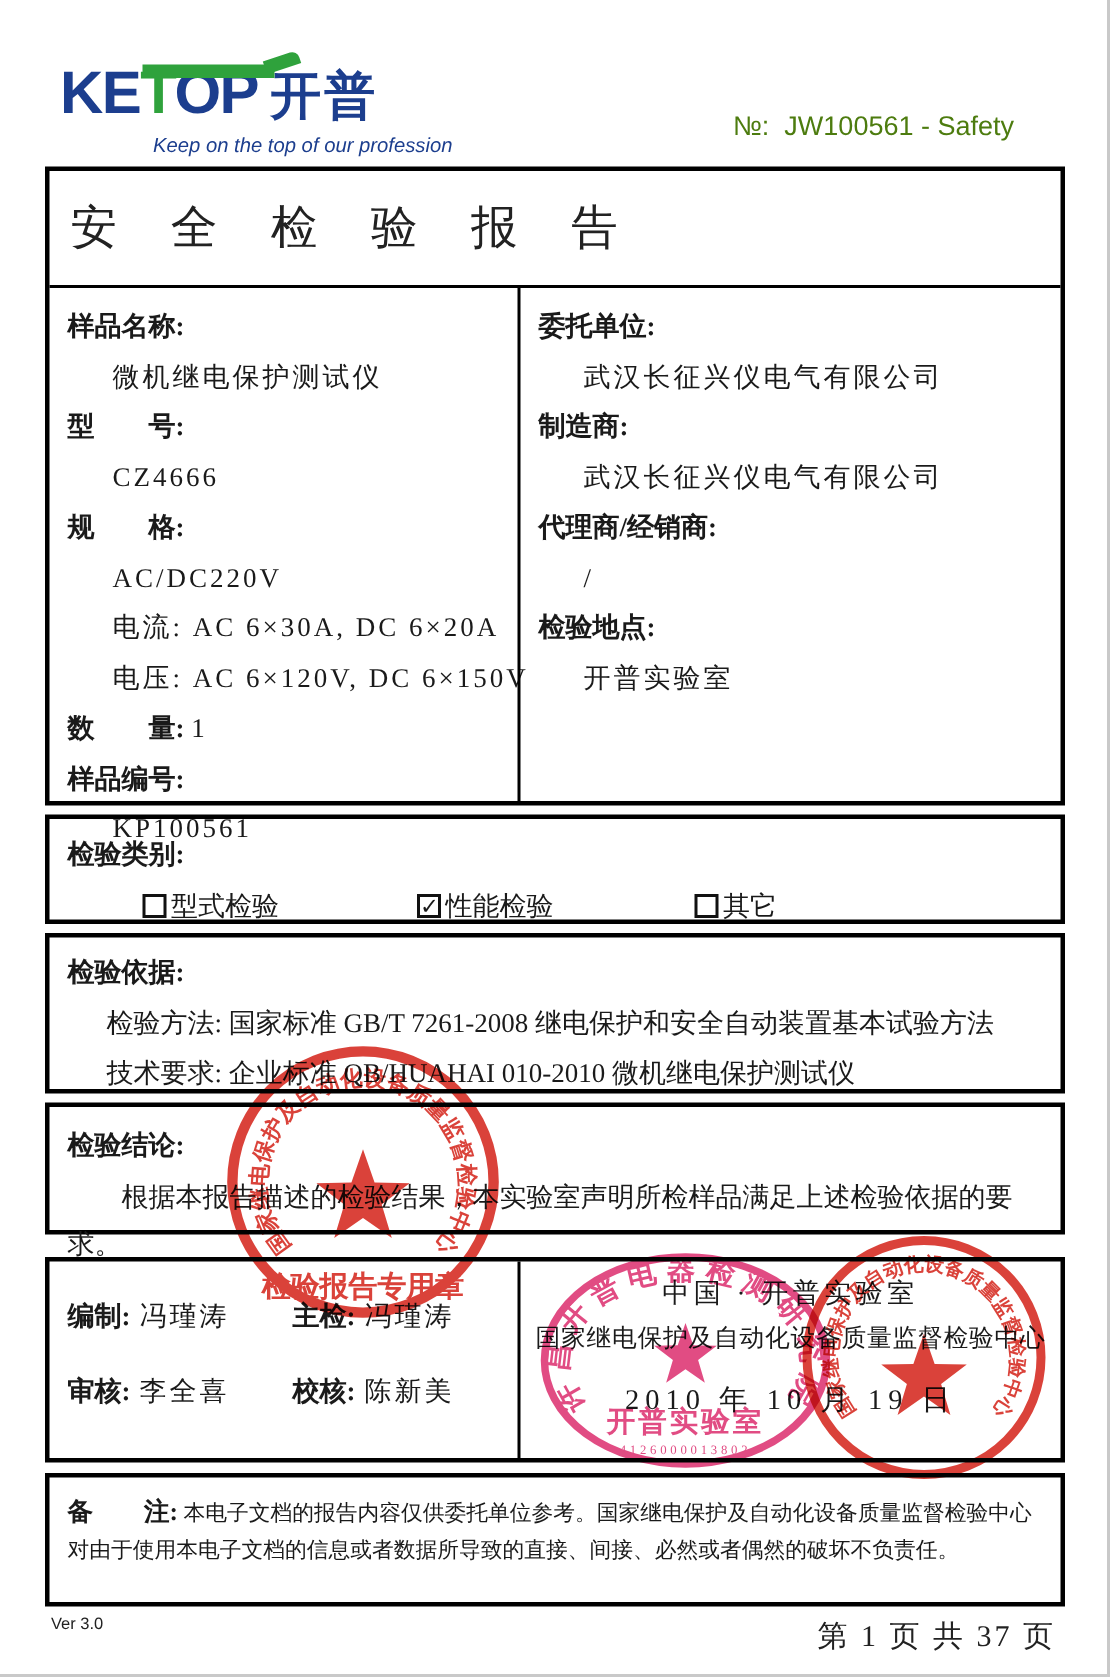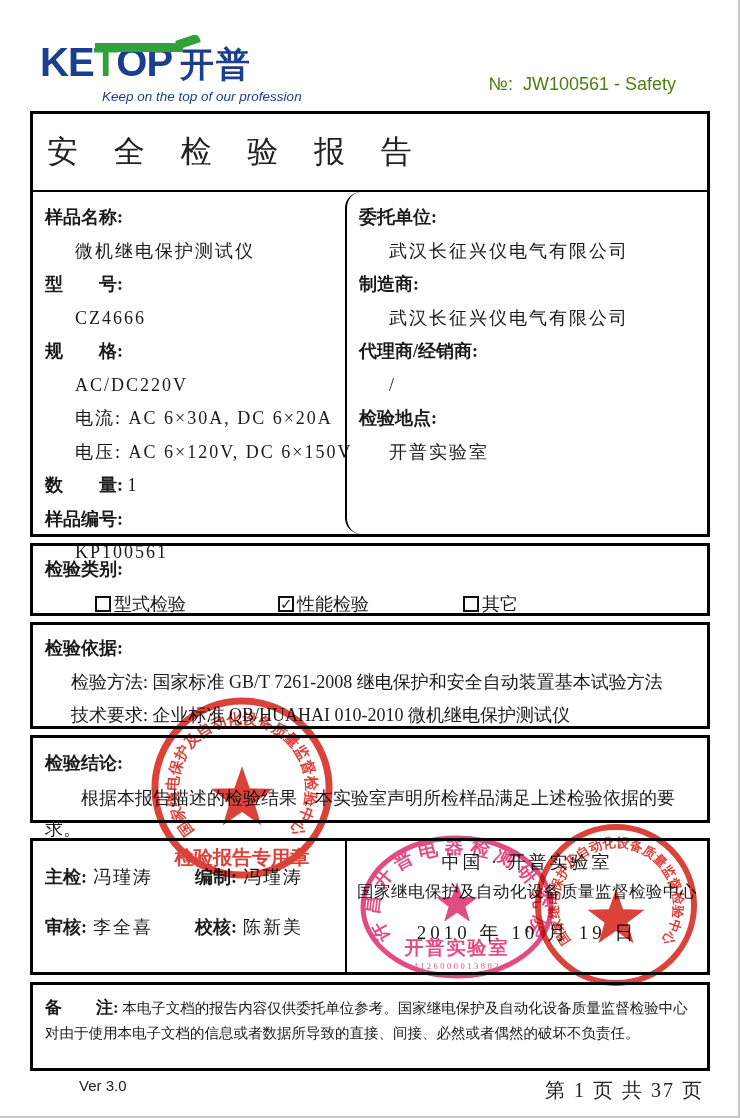--- a/index.html
+++ b/index.html
@@ -25,21 +25,21 @@
   .report-no { position:absolute; right:62px; top:74px;
     font-family:"Liberation Sans","DejaVu Sans",sans-serif; font-size:18px; color:#4d7c0f; }
   .report-no b { font-weight:normal; margin-right:10px; }
   
   .box { position:absolute; left:30px; width:680px; border:3px solid #000; background:transparent; }
   .box1 { top:111px; height:426px; }
   .title-row { height:78px; border-bottom:2px solid #000; display:flex; align-items:center; }
   .doc-title { font-size:31px; letter-spacing:14px; padding-left:14px; color:#222; font-weight:500; }
   .cols { display:flex; height:342px; }
   .col-left { width:312px; padding:9px 4px 0 12px; }
-  .col-right { flex:1; border-left:2px solid #000; padding:9px 4px 0 12px;border-radius:16px; }
+  .col-right { flex:1; border-left:2px solid #000; padding:9px 4px 0 12px; }
   .ln { font-size:18px; line-height:33.5px; white-space:nowrap; }
   .lbl { font-weight:bold; }
   .val-ind { padding-left:30px; letter-spacing:2px; }
   .inline-val { letter-spacing:1px; }
   
   .box2 { top:543px; height:73px; padding:7px 12px 0 12px; }
   .cat-options { display:flex; margin-top:5px; font-size:18px; }
   .cat-opt { display:flex; align-items:center; }
   .cb { width:16px; height:16px; border:2px solid #111; display:inline-block; margin-right:3px;
     font-size:15px; line-height:13px; text-align:center; font-weight:bold; font-family:"DejaVu Sans",sans-serif; }
@@ -58,21 +58,21 @@
   .issuer-cell { flex:1; border-left:2px solid #000; padding-top:9px; text-align:center; }
   .issuer-l1 { font-size:18px; letter-spacing:3px; }
   .issuer-l2 { font-size:16.5px; letter-spacing:0.5px; margin-top:7px; white-space:nowrap; }
   .issuer-date { font-size:19px; letter-spacing:4px; margin-top:17px; }
   
   .box6 { top:982px; height:89px; padding:10px 14px 0 12px; }
   .note-p { font-size:14.5px; line-height:25px; }
   .note-p .lbl { font-size:17px; }
   
   .footer-ver { position:absolute; left:34px; top:1077px;
-    font-family:"Liberation Sans","DejaVu Sans",sans-serif; font-size:15px; color:#222;margin-left:45px; }
+    font-family:"Liberation Sans","DejaVu Sans",sans-serif; font-size:11px; color:#222; }
   .footer-page { position:absolute; right:34px; top:1077px; font-size:20px; letter-spacing:2px; color:#222; }
   
   .stamp { position:absolute; z-index:5; mix-blend-mode:multiply; opacity:0.88; pointer-events:none; }
   .stampA { left:148px; top:694px; width:188px; height:188px; }
   .stampB { left:356px; top:832px; width:202px; height:150px; }
   .stampC { left:532px; top:821px; width:168px; height:168px; }
 </style>
 </head>
 <body>
 
@@ -146,22 +146,22 @@
   </div>
 
   <div class="box box4">
     <div class="ln lbl">检验结论:</div>
     <p class="concl-text">根据本报告描述的检验结果，本实验室声明所检样品满足上述检验依据的要求。</p>
   </div>
 
   <div class="box box5">
     <div class="sig-cell">
       <div class="sig-row">
+        <span class="sig-pair"><span class="lbl">编制:</span><span class="name">冯瑾涛</span></span>
         <span class="sig-pair"><span class="lbl">主检:</span><span class="name">冯瑾涛</span></span>
-        <span class="sig-pair"><span class="lbl">编制:</span><span class="name">冯瑾涛</span></span>
       </div>
       <div class="sig-row">
         <span class="sig-pair"><span class="lbl">审核:</span><span class="name">李全喜</span></span>
         <span class="sig-pair"><span class="lbl">校核:</span><span class="name">陈新美</span></span>
       </div>
     </div>
     <div class="issuer-cell">
       <div class="issuer-l1">中国 · 开普实验室</div>
       <div class="issuer-l2">国家继电保护及自动化设备质量监督检验中心</div>
       <div class="issuer-date">2010 年 10 月 19 日</div>

